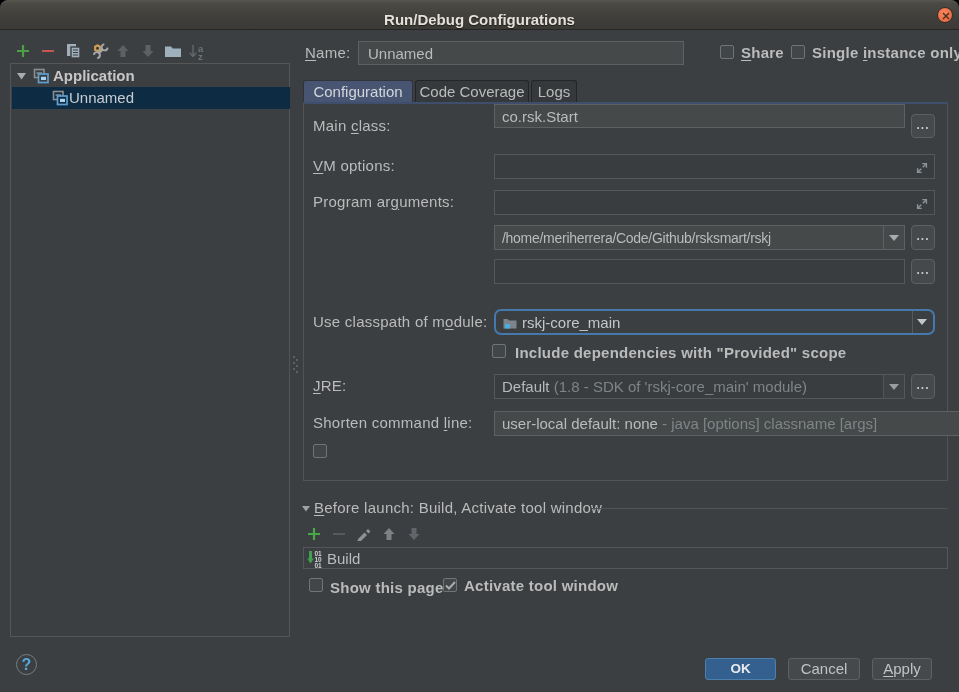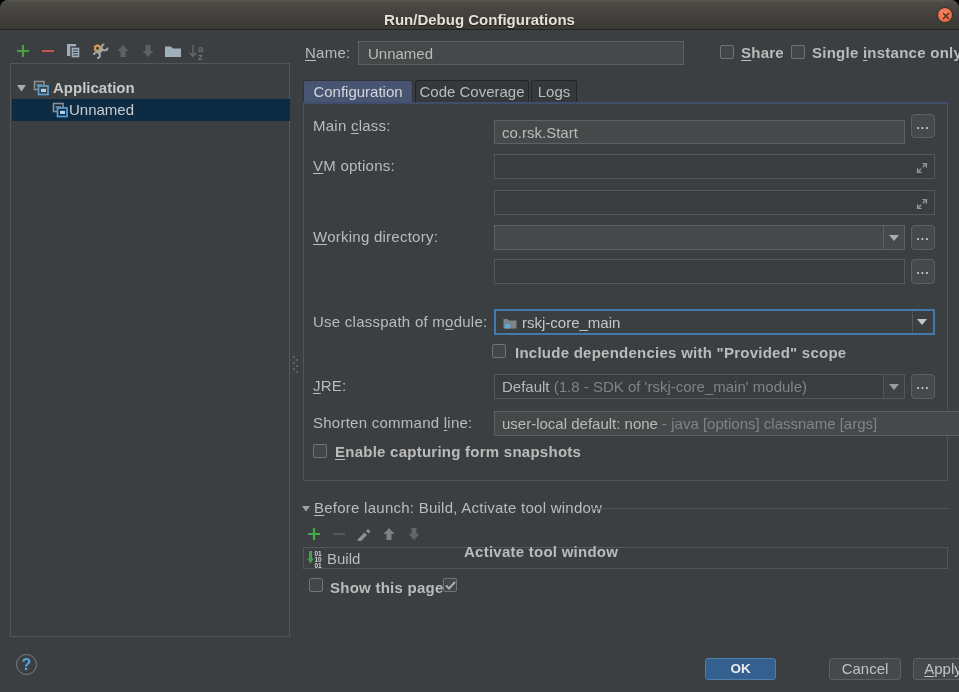--- a/index.html
+++ b/index.html
@@ -12,21 +12,21 @@
 #title { position:absolute; left:0; top:5px; width:100%; height:29px; line-height:29px; text-align:center;
   font-weight:bold; font-size:15px; color:#e5e1d8; text-shadow:0 1px 1px rgba(20,18,14,0.75); }
 #closebtn { position:absolute; left:937px; top:7px; width:16px; height:16px; border-radius:50%;
   background:radial-gradient(circle at 45% 38%, #f58a64, #ee6a43 70%); border:1px solid #33302a; }
 #closebtn svg { position:absolute; left:3px; top:3px; }
 u { text-decoration:underline; text-underline-offset:2px; }
 svg { display:block; }
 
 
 #treebox { position:absolute; left:10px; top:63px; width:280px; height:574px; border:1px solid #545658; }
-.trow { position:absolute; left:1px; width:278px; height:22px;margin-top:12px; }
+.trow { position:absolute; left:1px; width:278px; height:22px; }
 .sel { background:#0d2c44; }
 .ticon { position:absolute; top:3px; }
 .tlabel { position:absolute; top:0; height:22px; line-height:22px; }
 .bold { font-weight:bold; }
 
 
 .label { position:absolute; height:24px; line-height:24px; white-space:nowrap; letter-spacing:0.25px; }
 .field { position:absolute; background:#45494a; border:1px solid #5e6163; }
 .field.dis { background:#3a3d3f; border-color:#55585a;text-decoration:underline; }
 .ftext { position:absolute; left:7px; top:0; height:100%; display:flex; align-items:center; white-space:nowrap; }
@@ -37,21 +37,21 @@
   text-align:center; font-weight:bold; letter-spacing:1px; font-size:12px; }
 .arrowcell { position:absolute; right:0; top:0; height:100%; border-left:1px solid #5e6163; background:#45494a; }
 .arrowcell svg { position:absolute; left:5px; top:50%; margin-top:-3px; }
 
 
 .tab { position:absolute; line-height:normal; }
 
 #btn-ok { position:absolute; left:705px; top:658px; width:71px; height:22px; background:#346090; border:1px solid #4d7fad;
   border-radius:3px; color:#e9eaeb; font-weight:bold; text-align:center; line-height:20px; font-size:13.5px; }
 .btn { position:absolute; top:658px; height:22px; background:#45494b; border:1px solid #5d6163; border-radius:3px;
-  color:#c0c3c5; text-align:center; line-height:20px;margin-left:41px; }
+  color:#c0c3c5; text-align:center; line-height:20px; }
 </style>
 </head>
 <body>
 <div id="dlg">
   <div id="titlebar">
       <div id="title">Run/Debug Configurations</div>
     <div id="closebtn">
         <svg width="10" height="10" viewBox="0 0 10 10">
           <path d="M2 2 L8 8 M8 2 L2 8" stroke="#50351f" stroke-width="1.6"></path>
         </svg>
@@ -132,63 +132,64 @@
   <div class="cblabel" style="left:812px;top:45px">Single <u>i</u>nstance only</div>
 
   <div class="tab" style="left:303px;top:80px;width:110px;height:22px;background:#485572;border:1px solid #30343a;border-bottom:none;border-radius:3px 3px 0 0;color:#d2d5da;text-align:center;line-height:21px">Configuration</div>
   <div class="tab" style="left:415px;top:80px;width:114px;height:22px;background:#36393b;border:1px solid #232527;border-bottom:none;border-radius:3px 3px 0 0;text-align:center;line-height:21px">Code Coverage</div>
   <div class="tab" style="left:531px;top:80px;width:46px;height:22px;background:#36393b;border:1px solid #232527;border-bottom:none;border-radius:3px 3px 0 0;text-align:center;line-height:21px">Logs</div>
   <div class="abs" style="left:303px;top:102px;width:645px;height:2px;background:#404e6e"></div>
 
   <div class="abs" style="left:303px;top:104px;width:645px;height:377px;border:1px solid #515354;border-top:none"></div>
 
   <div class="label" style="left:313px;top:114px">Main <u>c</u>lass:</div>
-  <div class="field" style="left:494px;top:120px;width:411px;height:24px">
+  <div class="field" style="left:494px;top:104px;width:411px;height:24px">
       <div class="ftext">co.rsk.Start</div>
     </div>
   <div class="dots3" style="left:911px;top:114px;width:24px;height:24px;line-height:20px">...</div>
 
   <div class="label" style="left:313px;top:154px"><u>V</u>M options:</div>
   <div class="field dis" style="left:494px;top:154px;width:441px;height:25px">
     <svg class="abs" style="right:5px;top:6px" width="14" height="14" viewBox="0 0 14 14">
         <g stroke="#8b959a" stroke-width="1.4" fill="none">
           <path d="M7.3 2.6 H11.4 V6.7"></path>
           <path d="M11 3 L7.8 6.2"></path>
           <path d="M6.7 11.4 H2.6 V7.3"></path>
           <path d="M3 11 L6.2 7.8"></path>
         </g>
       </svg>
   </div>
 
+  <div class="label" style="left:313px;top:190px">Program ar<u>g</u>uments:</div>
   <div class="field dis" style="left:494px;top:190px;width:441px;height:25px">
     <svg class="abs" style="right:5px;top:6px" width="14" height="14" viewBox="0 0 14 14">
         <g stroke="#8b959a" stroke-width="1.4" fill="none">
           <path d="M7.3 2.6 H11.4 V6.7"></path>
           <path d="M11 3 L7.8 6.2"></path>
           <path d="M6.7 11.4 H2.6 V7.3"></path>
           <path d="M3 11 L6.2 7.8"></path>
         </g>
       </svg>
   </div>
 
-  <div class="label" style="left:313px;top:225px"><u>W</u>orking directory:</div>
   <div class="field" style="left:494px;top:225px;width:411px;height:25px">
+    <div class="ftext" style="font-size:14px;letter-spacing:-0.28px">/home/meriherrera/Code/Github/rsksmart/rskj</div>
     <div class="arrowcell" style="width:21px">
         <svg width="10" height="6" viewBox="0 0 10 6">
           <path d="M0 0 H10 L5 6 Z" fill="#a9acae"></path>
         </svg>
       </div>
   </div>
   <div class="dots3" style="left:911px;top:225px;width:24px;height:25px;line-height:21px">...</div>
 
   <div class="field dis" style="left:494px;top:259px;width:411px;height:25px"></div>
   <div class="dots3" style="left:911px;top:259px;width:24px;height:25px;line-height:21px">...</div>
 
   <div class="label" style="left:313px;top:310px">Use classpath of m<u>o</u>dule:</div>
-  <div class="field" style="left:494px;top:309px;width:441px;height:26px;background:#3c3f41;border:2px solid #4579ab;border-radius:0">
+  <div class="field" style="left:494px;top:309px;width:441px;height:26px;background:#3c3f41;border:2px solid #4579ab;border-radius:7px">
     <svg class="abs" style="left:6px;top:4px" width="16" height="16" viewBox="0 0 16 16">
       <path d="M1.5 4 h4 l1.5 1.5 h7.5 v8 h-13 z" fill="#7d858c"></path>
       <rect x="3" y="9" width="5" height="4.5" fill="#4eaddd"></rect>
     </svg>
     <div class="ftext" style="left:26px;color:#c3c7ca">rskj-core_main</div>
     <div class="abs" style="right:20px;top:0;height:100%;border-left:1px solid #55595b"></div>
     <svg class="abs" style="right:6px;top:8px" width="10" height="6" viewBox="0 0 10 6">
         <path d="M0 0 H10 L5 6 Z" fill="#c3c6c8"></path>
       </svg>
   </div>
@@ -211,21 +212,20 @@
   <div class="field" style="left:494px;top:411px;width:492px;height:25px">
     <div class="ftext">user-local default: none<span class="gray">&nbsp;- java [options] classname [args]</span></div>
     <div class="arrowcell" style="width:22px">
         <svg width="10" height="6" viewBox="0 0 10 6">
           <path d="M0 0 H10 L5 6 Z" fill="#b5b8ba"></path>
         </svg>
       </div>
   </div>
 
   <div class="cb" style="left:313px;top:444px"></div>
-  <div class="cblabel" style="left:335px;top:444px"><u>E</u>nable capturing form snapshots</div>
 
   <svg class="abs" style="left:293px;top:355px" width="5" height="20" viewBox="0 0 5 20">
     <g fill="#6f7375">
         <circle cx="1" cy="2" r="0.9"></circle>
         <circle cx="4" cy="5" r="0.9"></circle>
         <circle cx="1" cy="8" r="0.9"></circle>
         <circle cx="4" cy="11" r="0.9"></circle>
         <circle cx="1" cy="14" r="0.9"></circle>
         <circle cx="4" cy="17" r="0.9"></circle>
       </g>
@@ -256,21 +256,21 @@
     <div class="ftext" style="left:23px">Build</div>
   </div>
 
   <div class="cb" style="left:309px;top:578px"></div>
   <div class="cblabel" style="left:330px;top:580px">Show this page</div>
   <div class="cb" style="left:443px;top:578px">
     <svg style="position:absolute;left:1px;top:2px" width="11" height="9" viewBox="0 0 11 9">
         <path d="M1 4.5 L4 7.5 L10 1" stroke="#a8acae" stroke-width="2" fill="none"></path>
       </svg>
   </div>
-  <div class="cblabel" style="left:464px;top:544px">Activate tool window</div>
+  <div class="cblabel" style="left:464px;top:578px">Activate tool window</div>
 
   <div class="abs" style="left:16px;top:654px;width:21px;height:21px;border:1.5px solid #787d80;border-radius:50%">
     <div style="position:absolute;left:0;top:0;width:100%;height:100%;text-align:center;line-height:19px;color:#53a8dc;font-weight:bold;font-size:16px">?</div>
   </div>
   <div id="btn-ok">OK</div>
   <div class="btn" style="left:788px;width:72px">Cancel</div>
   <div class="btn" style="left:872px;width:60px"><u>A</u>pply</div>
 </div>
 
 </body></html>

